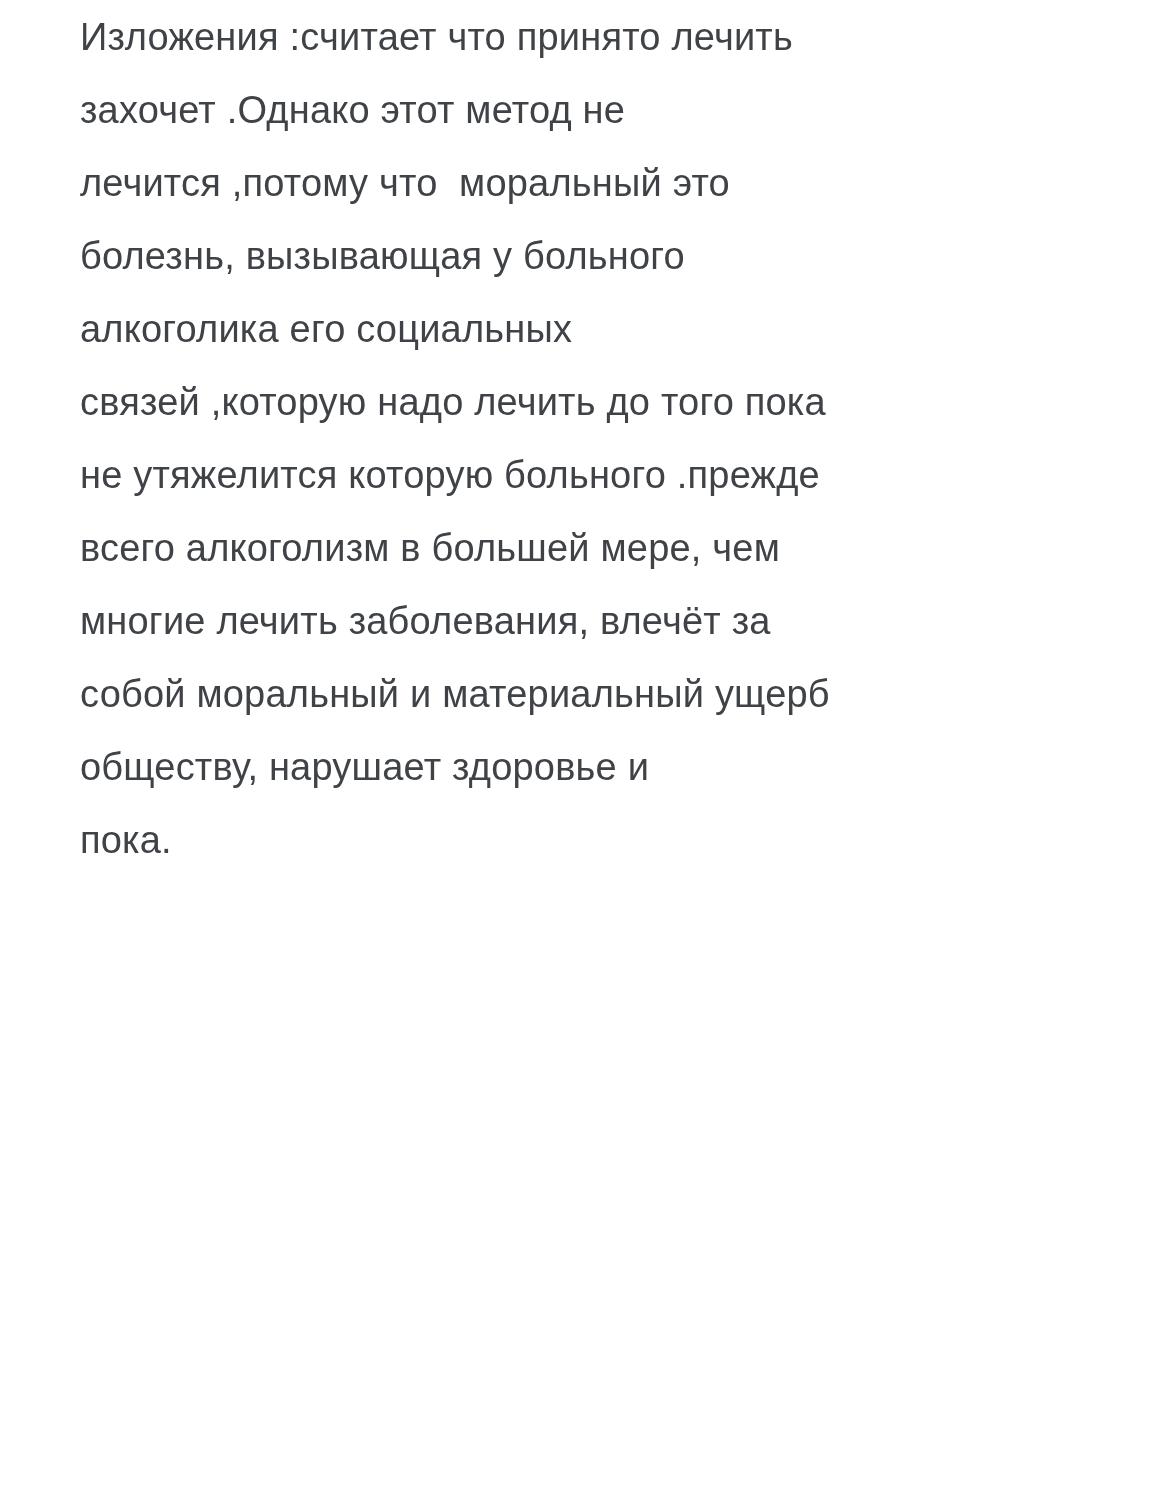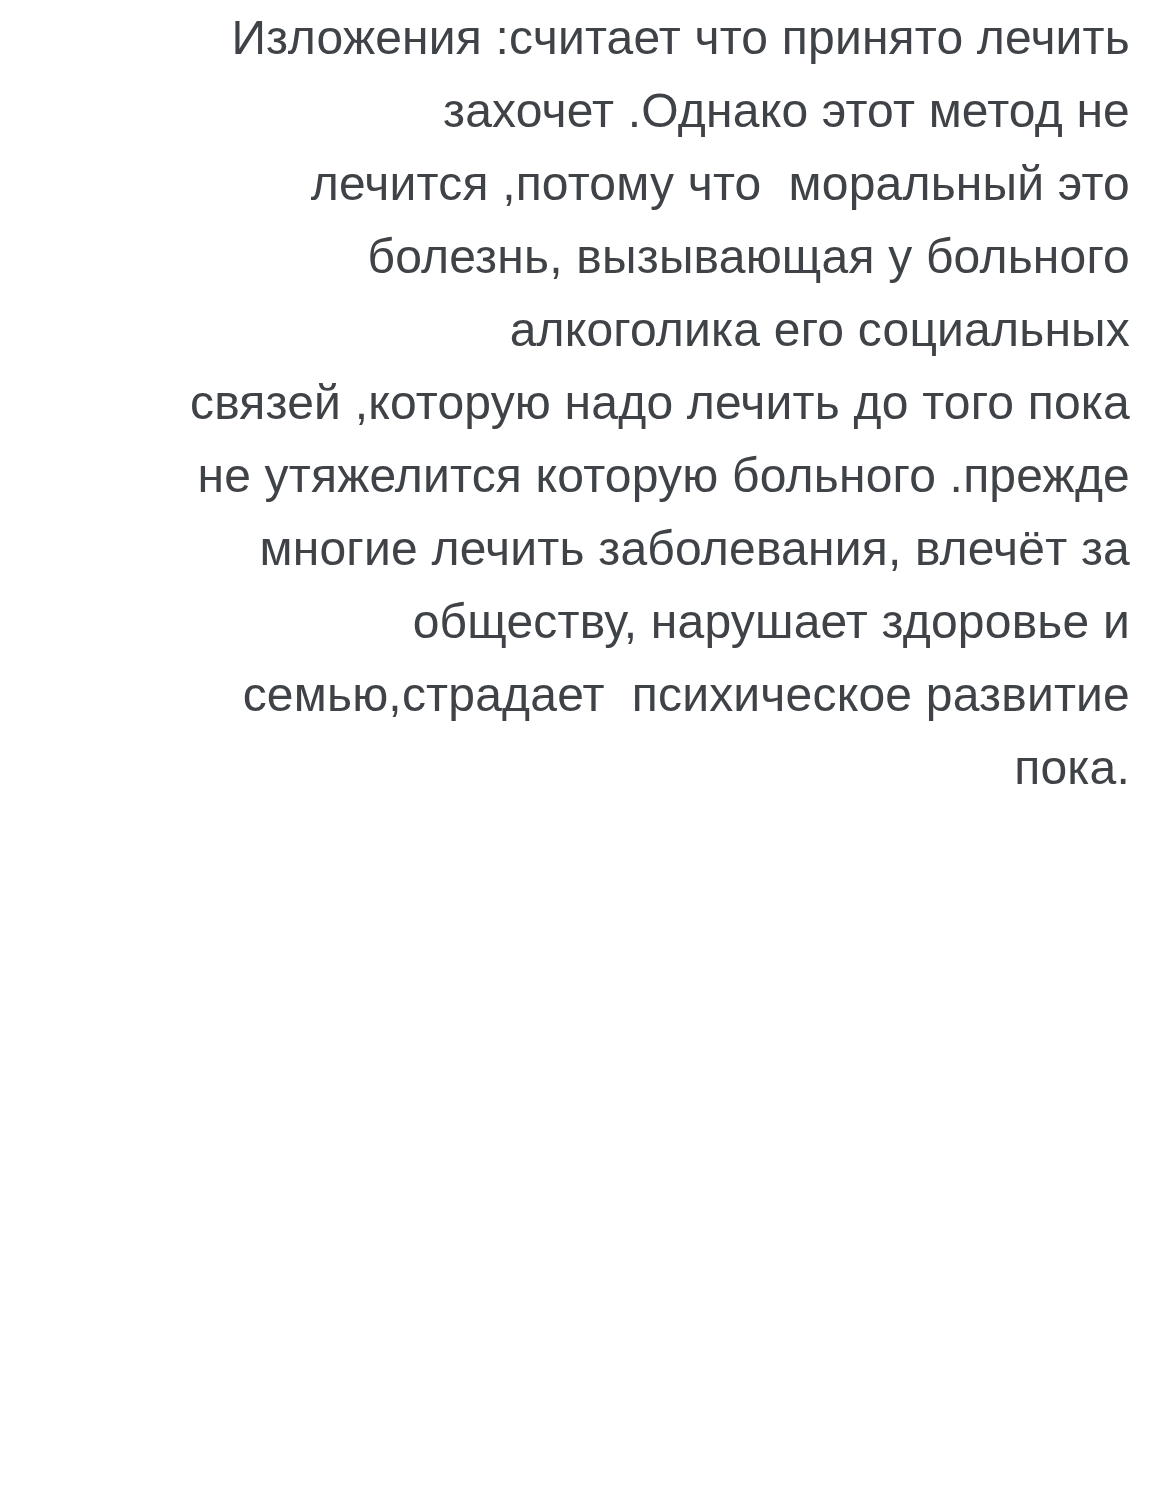--- a/index.html
+++ b/index.html
@@ -10,38 +10,38 @@
     width: 1170px;
     height: 1503px;
     background: var(--bg, #ffffff);
     font-family: "Liberation Sans", sans-serif;
     overflow: hidden;
   }
   .text-block {
     padding: 1px 40px 0 80px;
   }
   .line {
-    font-size: 48px;
+    font-size: 38px;
     line-height: 73px;
     color: var(--text, #3f4347);
     white-space: pre;
     letter-spacing: 0.2px;
-    text-align: right;
   }
 </style>
 </head>
 <body style="--bg: #ffffff; --text: #3f4347;">
 
 <main>
   <div class="text-block">
     <div class="line">Изложения :считает что принято лечить</div>
     <div class="line">захочет .Однако этот метод не</div>
     <div class="line">лечится ,потому что  моральный это</div>
     <div class="line">болезнь, вызывающая у больного</div>
     <div class="line">алкоголика его социальных</div>
     <div class="line">связей ,которую надо лечить до того пока</div>
     <div class="line">не утяжелится которую больного .прежде</div>
+    <div class="line">всего алкоголизм в большей мере, чем</div>
     <div class="line">многие лечить заболевания, влечёт за</div>
+    <div class="line">собой моральный и материальный ущерб</div>
     <div class="line">обществу, нарушает здоровье и</div>
-    <div class="line">семью,страдает  психическое развитие</div>
     <div class="line">пока.</div>
   </div>
 </main>
 
 </body></html>

